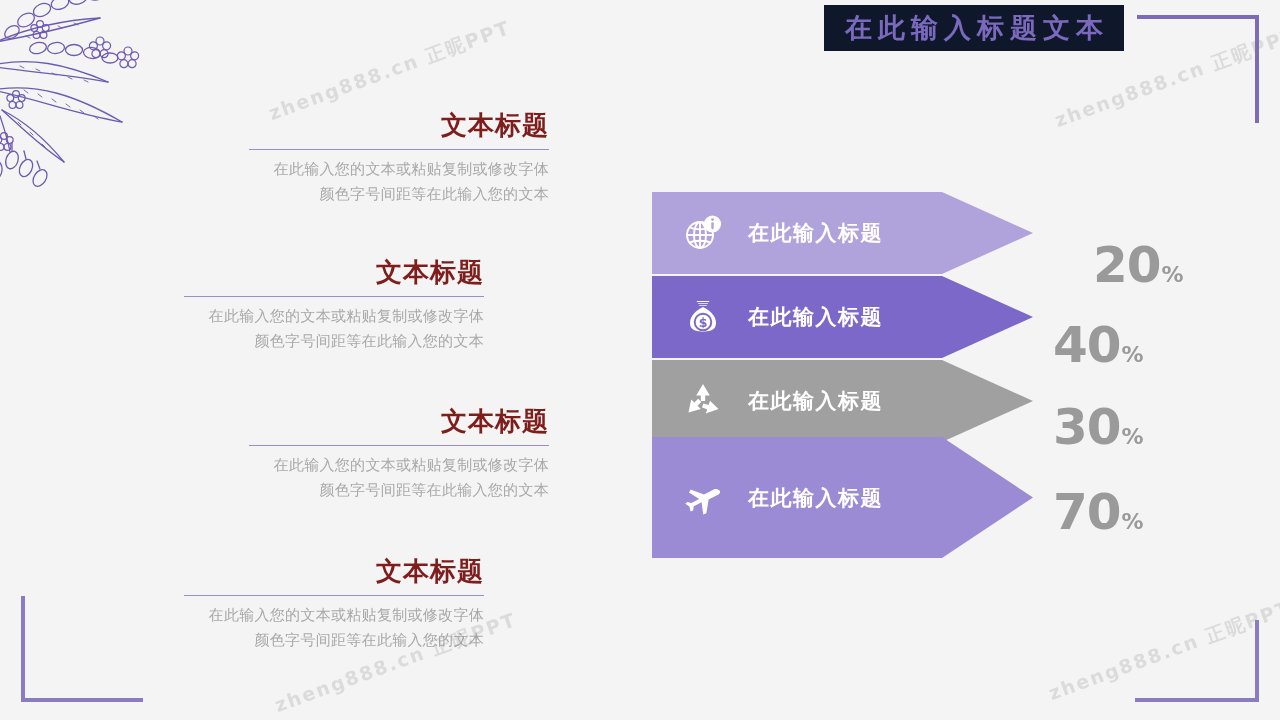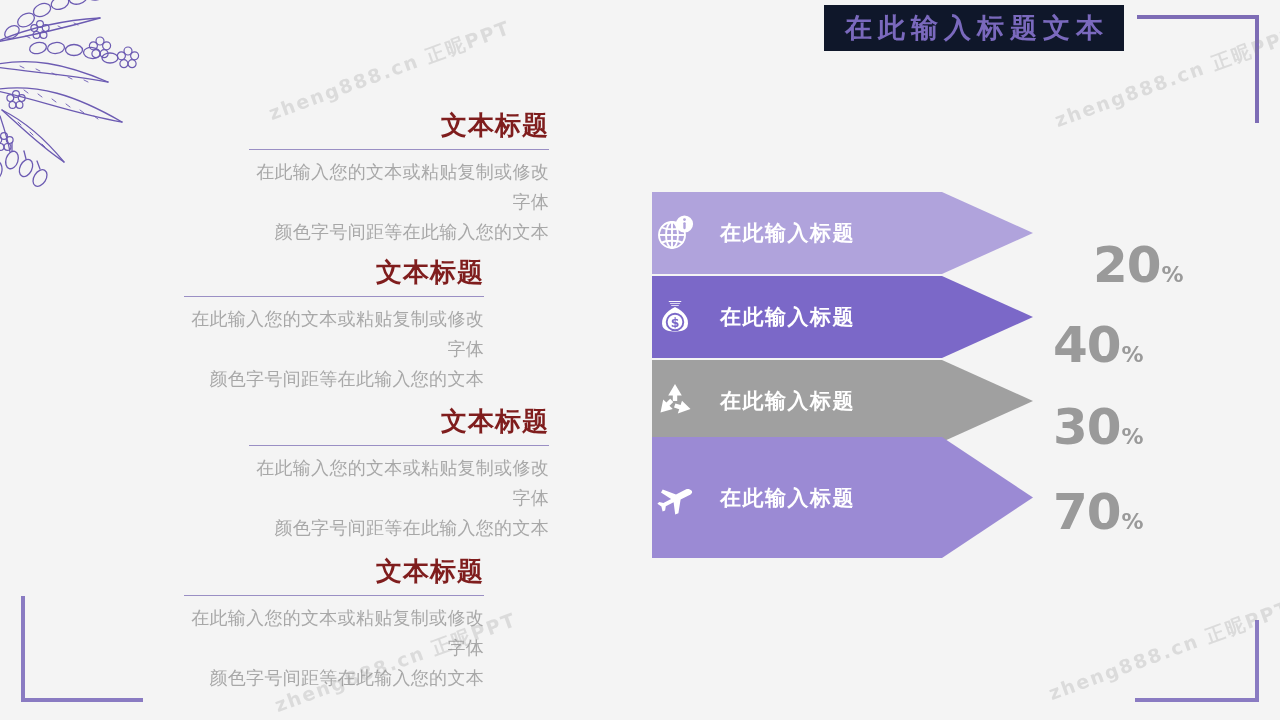--- a/index.html
+++ b/index.html
@@ -98,21 +98,21 @@
     letter-spacing: 1px;
     font-family: "DejaVu Sans", "Liberation Sans", sans-serif;
   }
   .tb-rule {
     height: 1px;
     background: #9a8fc4;
     margin: 8px 0 7px 0;
     width: 100%;
   }
   .tb-line {
-    font-size: 18px;
+    font-size: 15px;
     color: #a8a8a8;
     line-height: 1.65;
     letter-spacing: 0.3px;
     font-family: "DejaVu Sans", "Liberation Sans", sans-serif;
   }
 
   .tb1 { left: 249px; top: 110px; }
   .tb2 { left: 184px; top: 257px; }
   .tb3 { left: 249px; top: 406px; }
   .tb4 { left: 184px; top: 556px; }
@@ -130,20 +130,21 @@
     height: 100%;
   }
   .arrow-inner {
     position: absolute;
     left: 0;
     top: 0;
     height: 100%;
     width: 290px;
     display: flex;
     align-items: center;
+    padding-left: 28px;
     box-sizing: border-box;
   }
   .arrow-icon {
     width: 46px;
     height: 46px;
     flex: 0 0 46px;
     display: flex;
     align-items: center;
     justify-content: center;
   }

